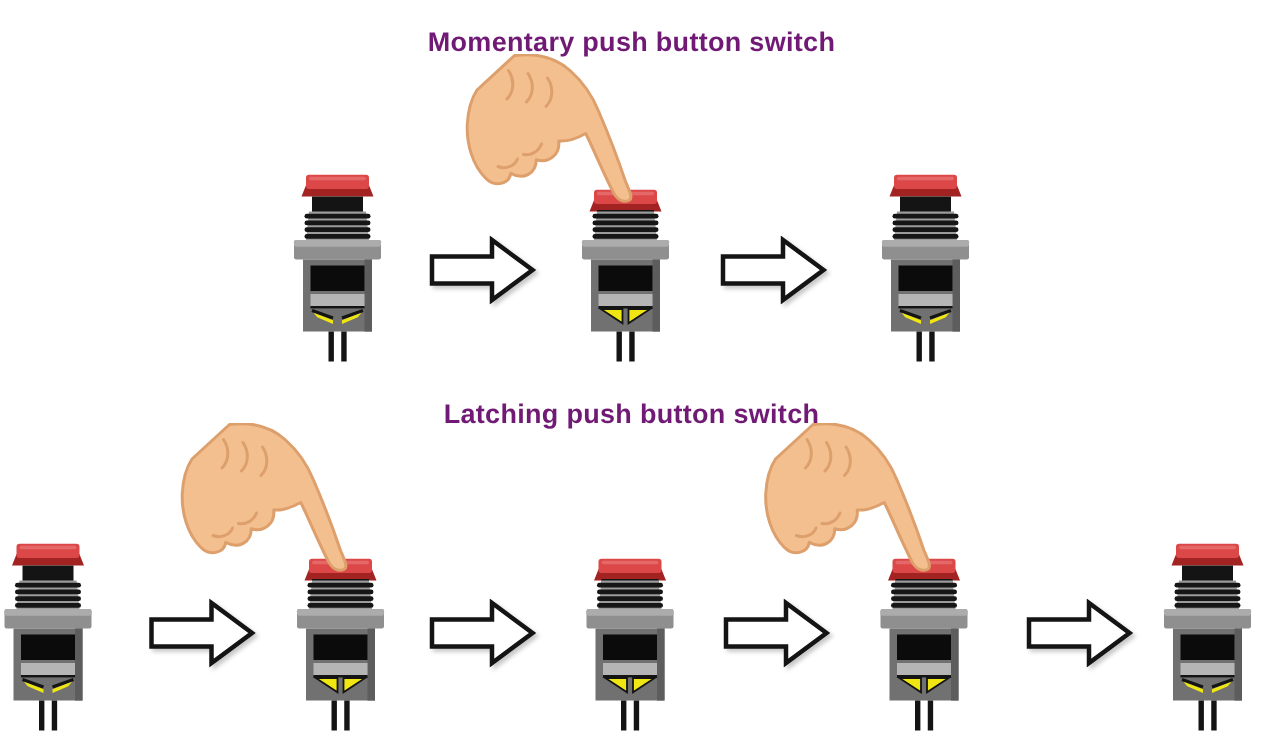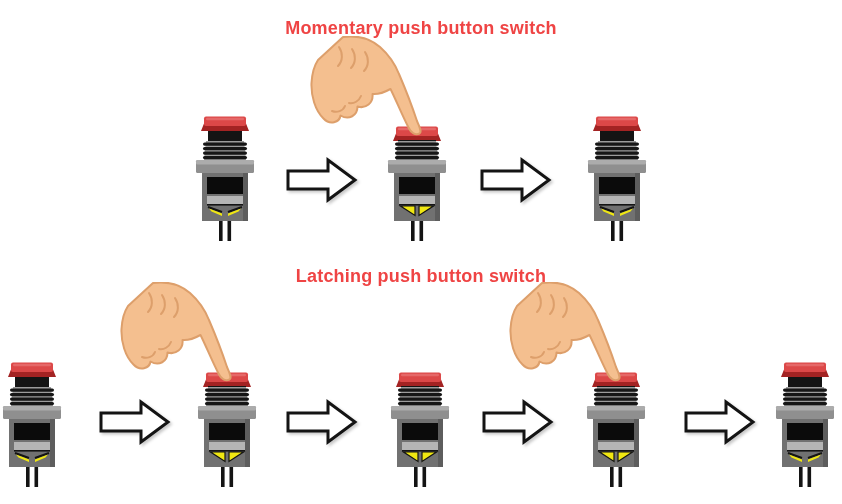--- a/index.html
+++ b/index.html
@@ -2,21 +2,21 @@
 <html><head>
 <meta charset="utf-8">
 <style>
   html,body{margin:0;padding:0;background:#fff;}
   #canvas{
     position:relative;width:842px;height:504px;background:#ffffff;
     font-family:"Liberation Sans",sans-serif;overflow:hidden;
   }
   .row-title{
     position:absolute;left:0;width:842px;text-align:center;
-    font-size:18px;font-weight:700;color:#ef4444;letter-spacing:.2px;
+    font-size:18px;font-weight:700;color:#701a75;letter-spacing:.2px;
   }
   .title-momentary{top:18px;}
   .title-latching{top:266px;}
   .switch{position:absolute;width:62px;height:126px;z-index:2;}
   .hand{position:absolute;width:130px;height:100px;z-index:3;}
   .arrow{position:absolute;width:72px;height:46px;z-index:1;
          filter:drop-shadow(2px 2px 1.5px rgba(0,0,0,.22));}
   svg{display:block;width:100%;height:100%;}
 </style>
 </head>

